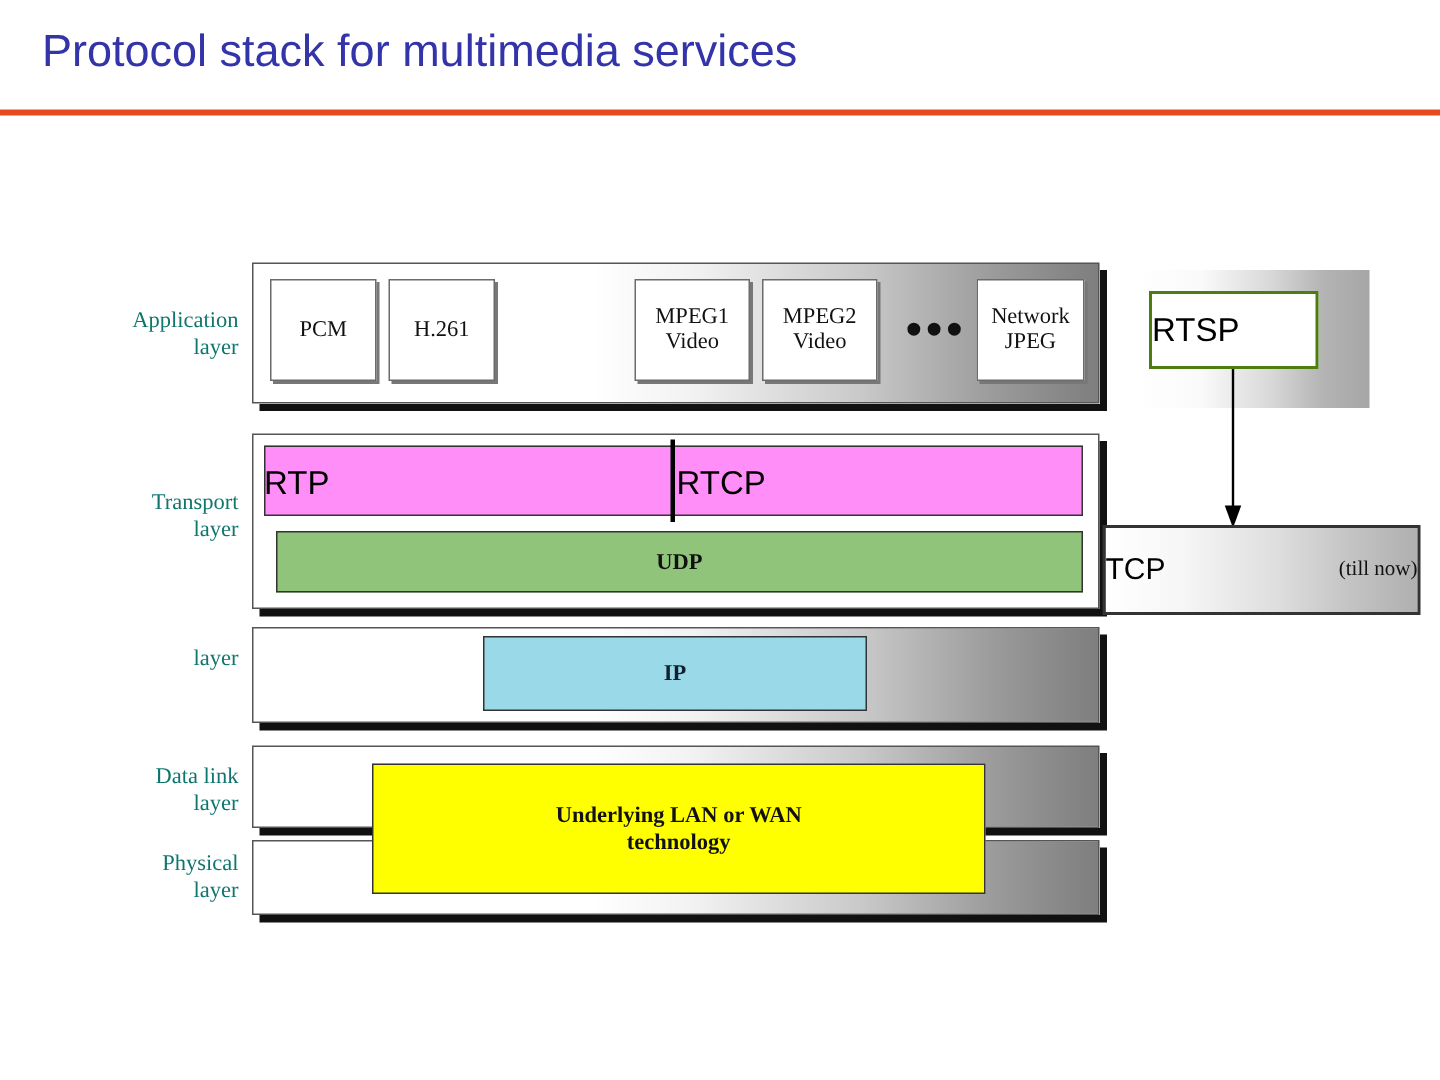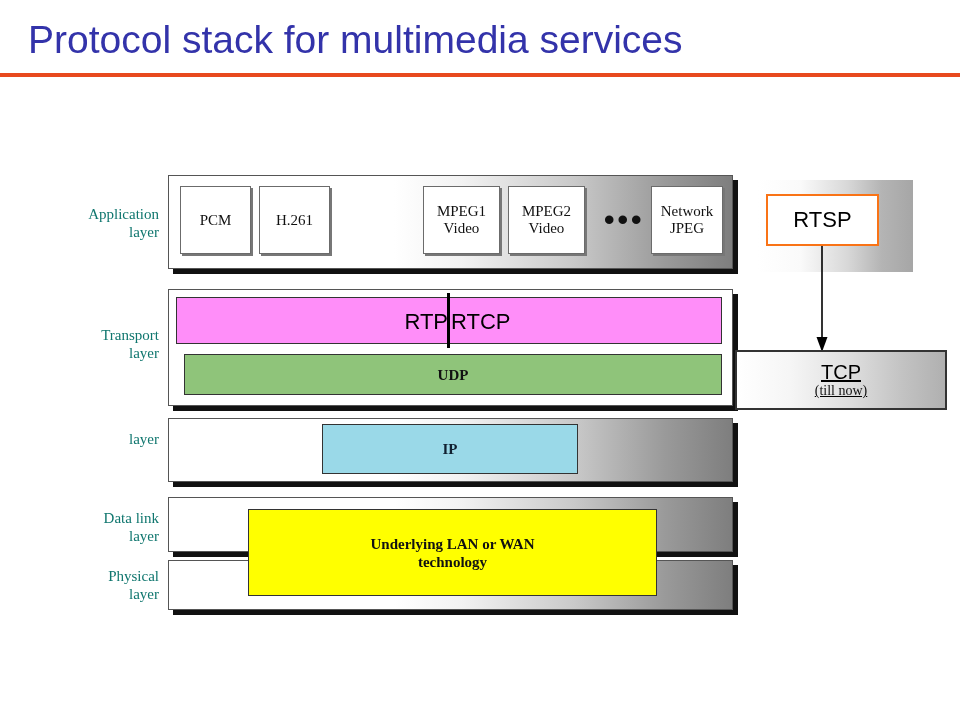--- a/index.html
+++ b/index.html
@@ -14,21 +14,21 @@
     overflow: hidden;
     font-family: "Liberation Serif", serif;
   }
 
   
   #slide-title {
     position: absolute;
     left: 28px;
     top: 18px;
     font-family: "Liberation Sans", sans-serif;
-    font-size: 39px;
+    font-size: 30px;
     font-weight: normal;
     color: #3333aa;
     letter-spacing: 0px;
     white-space: nowrap;
   }
   #title-rule {
     position: absolute;
     left: 0px;
     top: 73px;
     width: 960px;
@@ -140,37 +140,35 @@
 
   
   #rtsp-band {
     position: absolute;
     background: linear-gradient(to right,
       #ffffff 0%, #fafafa 28%, #d8d8d8 58%, #b4b4b4 80%, #a6a6a6 100%);
   }
   #rtsp-box {
     position: absolute;
     background: #ffffff;
-    border: 2px solid #f97316;
-    box-sizing: border-box;
-    display: flex;
-    align-items: center;
-    justify-content: center;
+    border: 2px solid #4d7c0f;
+    box-sizing: border-box;
+    display: flex;
+    align-items: center;
   }
   #tcp-box {
     position: absolute;
     background: linear-gradient(to right,
       #ffffff 0%, #f6f6f6 25%, #dedede 55%, #c2c2c2 80%, #b0b0b0 100%);
     border: 2px solid #333333;
     box-sizing: border-box;
     display: flex;
-    flex-direction: column;
-    align-items: center;
-    justify-content: center;
-    text-decoration: underline;
+    flex-direction: row;
+    align-items: center;
+    justify-content: space-between;
   }
   #tcp-main {
     font-family: "Liberation Sans", sans-serif;
     font-size: 20px;
     color: #000000;
     line-height: 22px;
   }
   #tcp-sub {
     font-family: "Liberation Serif", serif;
     font-size: 14px;
@@ -251,21 +249,21 @@
 
   <div class="codec-box" style="left:651px; top:186px; width:72px; height:68px;">
     <div>
       <div>Network</div>
       <div>JPEG</div>
     </div>
   </div>
 
   <div class="proto-box pink" style="left:176px; top:297px; width:546px; height:47px;"></div>
 
-  <div class="label-sans" style="position:absolute; left:176px; top:309px; width:272px; text-align:right;">RTP</div>
+  <div class="label-sans" style="position:absolute; left:176px; top:309px; width:272px; text-align:left;">RTP</div>
 
   <div id="rtp-rtcp-divider" style="left:447px; top:293px; height:55px;"></div>
 
   <div class="label-sans" style="position:absolute; left:451px; top:309px; width:271px; ">RTCP</div>
 
   <div class="proto-box blue" style="left:322px; top:424px; width:256px; height:50px;">
     <span class="label-serif-ip">IP</span>
   </div>
 
   <div class="proto-box green" style="left:184px; top:354px; width:538px; height:41px;">

